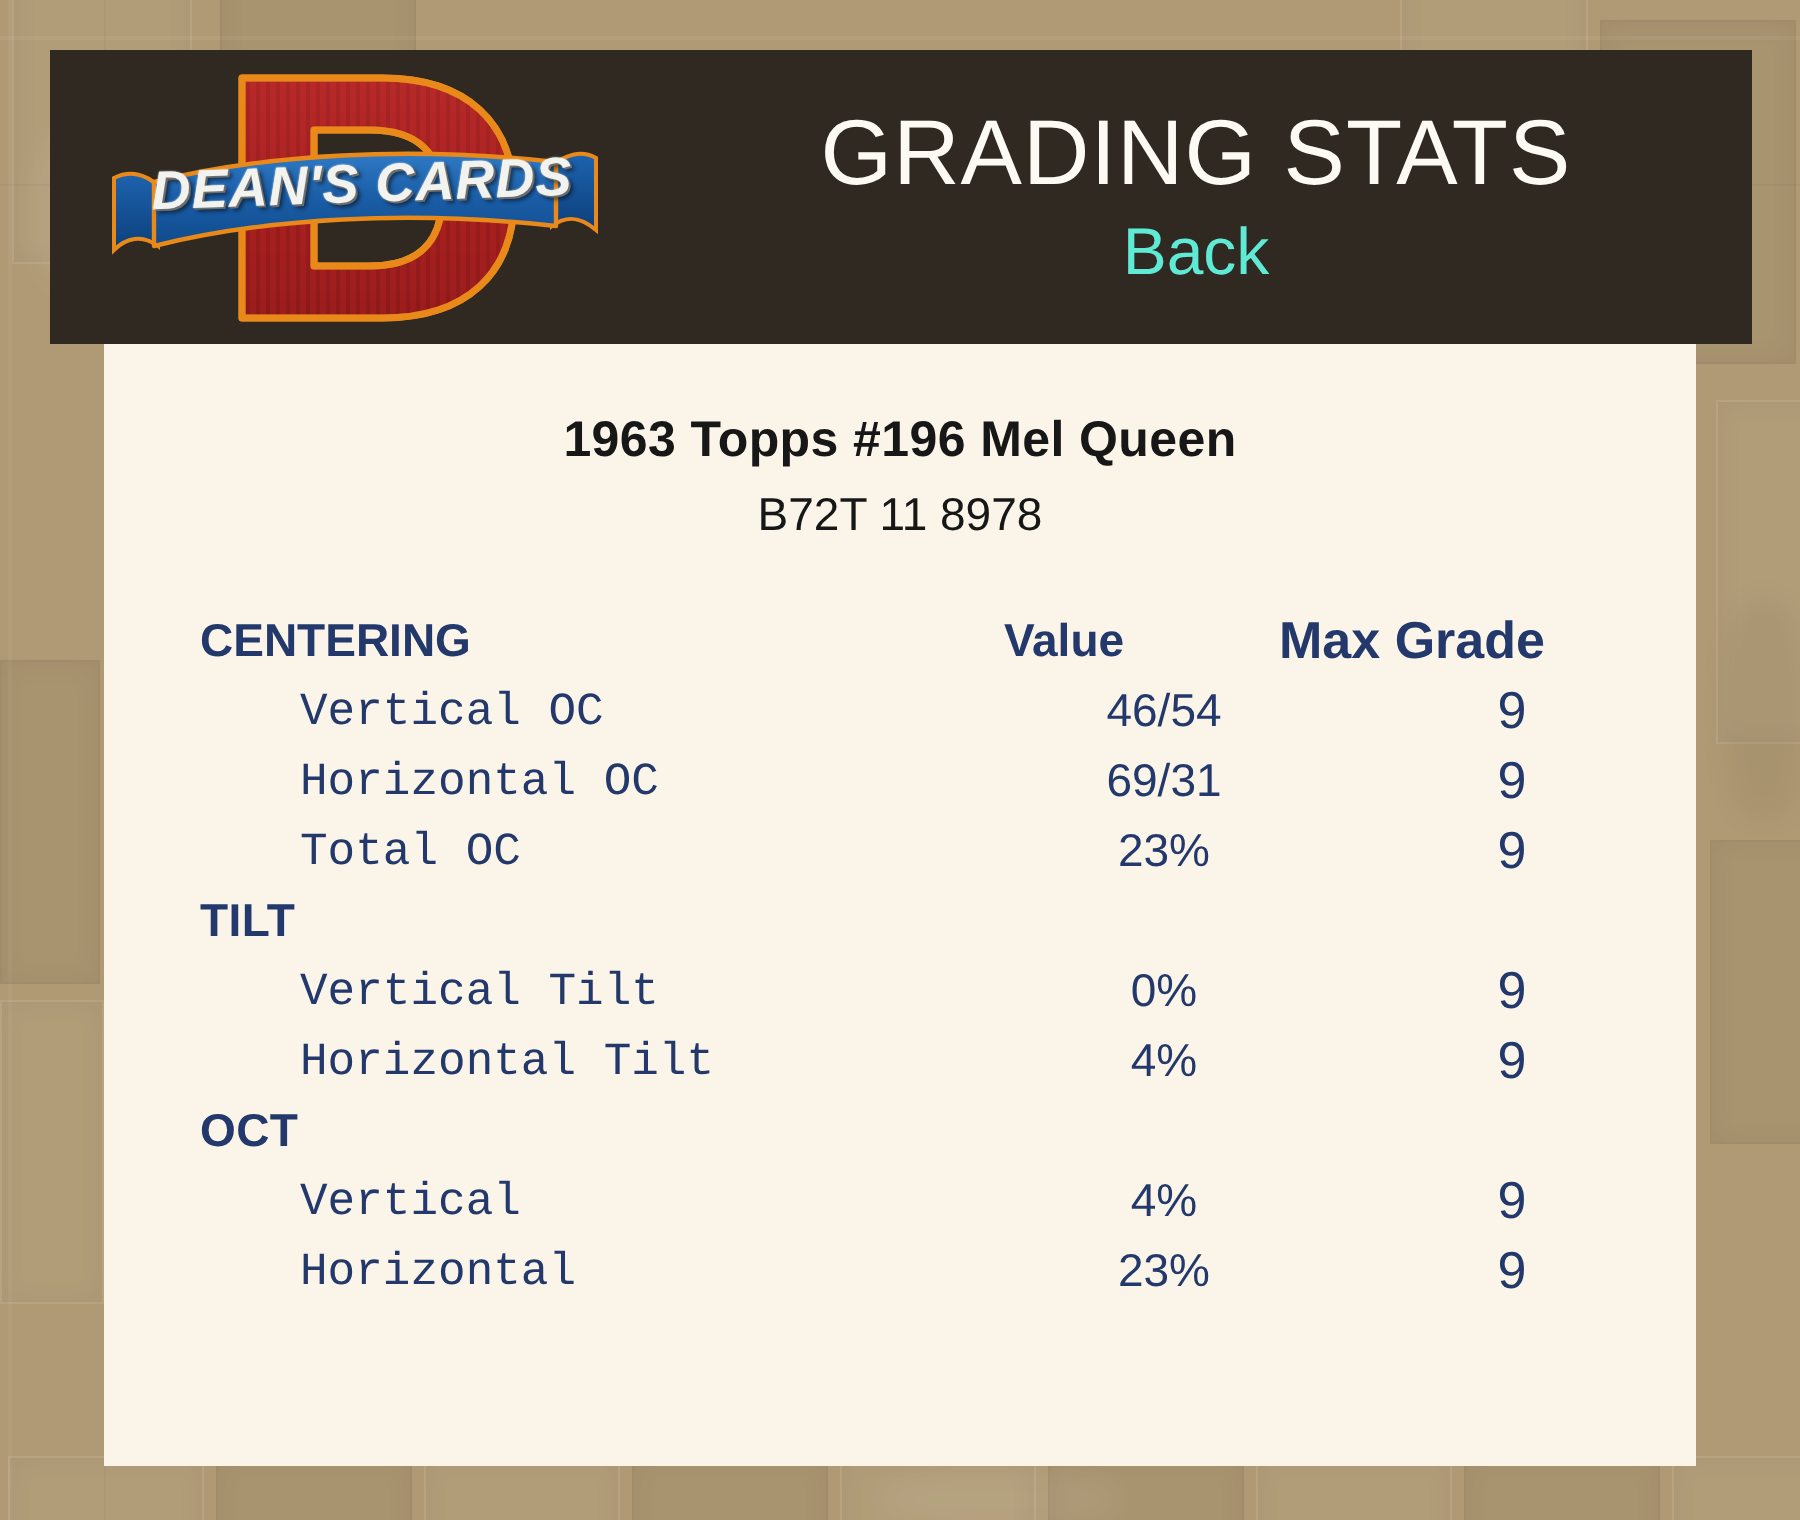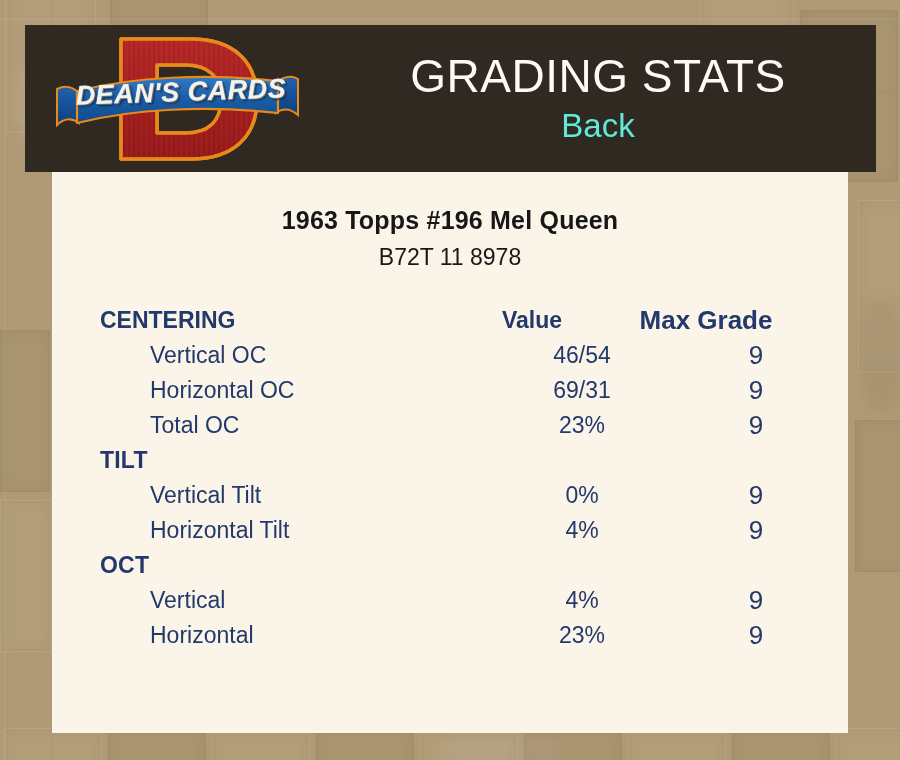--- a/index.html
+++ b/index.html
@@ -187,20 +187,21 @@
   .stats-row.header .col-grade {
     font-weight: bold;
   }
   .stats-row.section .col-label {
     font-weight: bold;
     letter-spacing: 0.2px;
   }
   .stats-row.data .col-label {
     padding-left: 50px;
     font-weight: normal;
+    font-family: Liberation Mono, monospace;
   }
 </style>
 </head>
 <body>
 
 <div class="bg-texture">
   <div class="bg-card" style="left:6px;  top:-20px;  width:88px;  height:150px;"></div>
   <div class="bg-card dark" style="left:110px; top:-40px; width:96px; height:150px;"></div>
   <div class="bg-card" style="left:700px; top:-30px; width:92px;  height:160px;"></div>
   <div class="bg-card dark" style="left:800px; top:10px;  width:96px;  height:170px;"></div>

